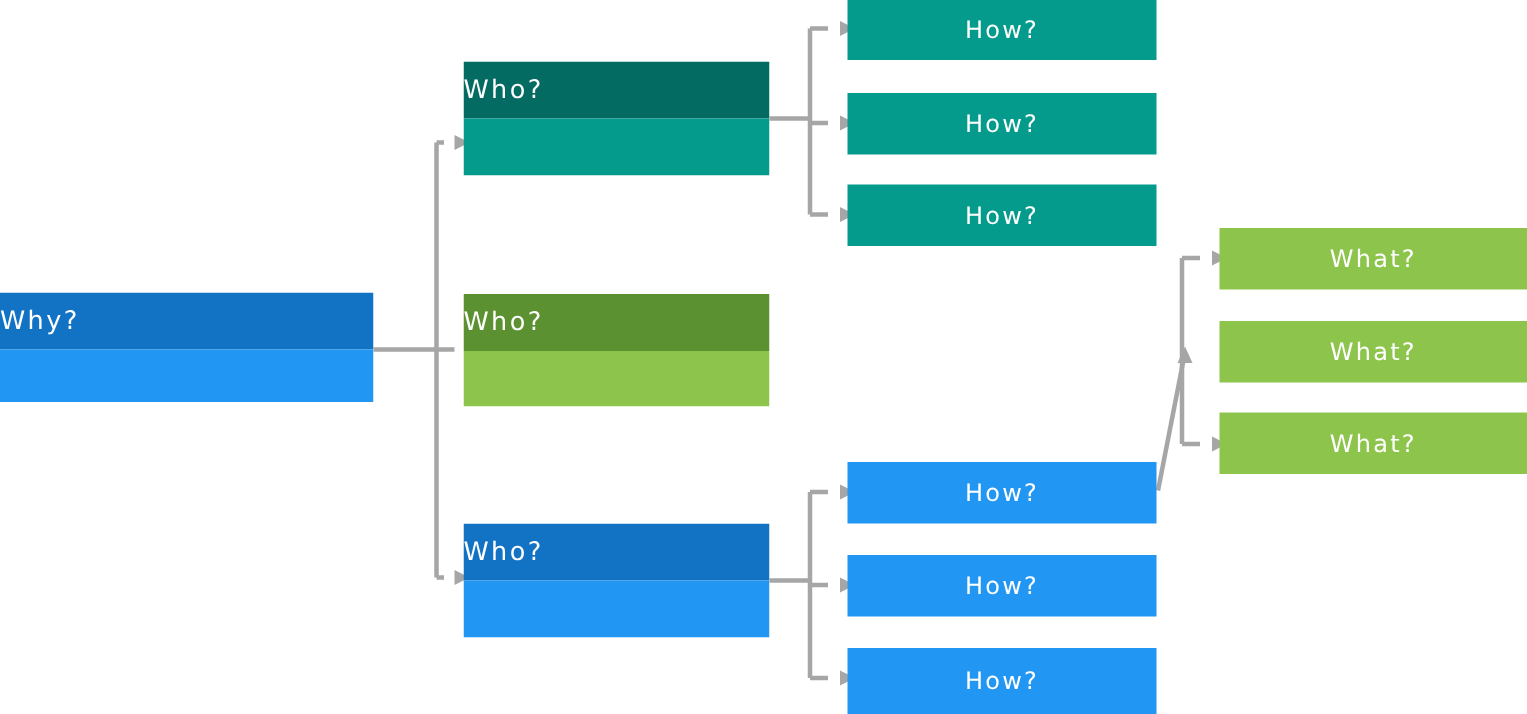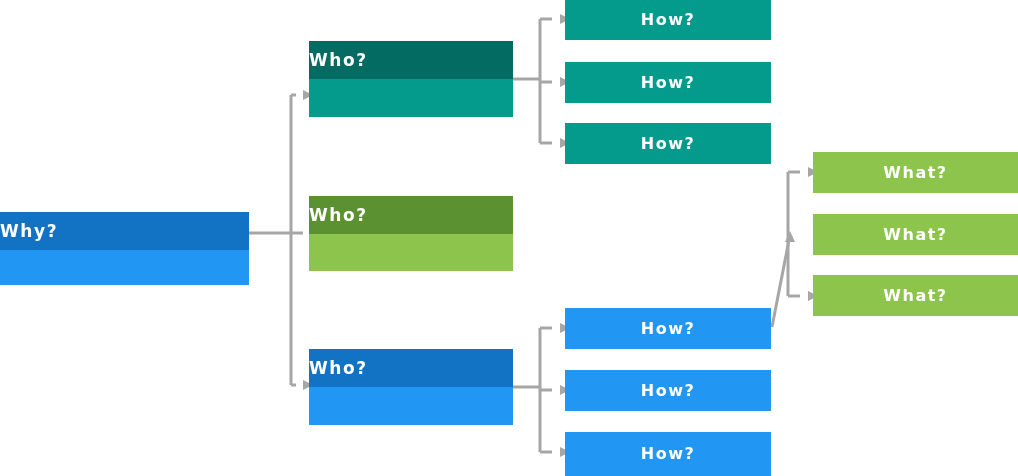--- a/index.html
+++ b/index.html
@@ -37,21 +37,21 @@
     display: flex;
     align-items: center;
     justify-content: flex-start;
   }
   .node .band-body {
     flex: 1 1 auto;
   }
   .node .label {
     color: #ffffff;
     font-size: 17px;
-    font-weight: 700;
+    font-weight: 400;
     letter-spacing: 1.6px;
     line-height: 1;
     white-space: nowrap;
     text-align: center;
     font-family: "DejaVu Sans", "Liberation Sans", sans-serif;
   }
   .node.solid {
     display: flex;
     align-items: center;
     justify-content: center;
@@ -97,21 +97,21 @@
         <polygon points="560,323 560,333 570,328" fill="#a6a6a6"></polygon>
         <polygon points="560,385 560,395 570,390" fill="#a6a6a6"></polygon>
         <polygon points="560,447 560,457 570,452" fill="#a6a6a6"></polygon>
         <polygon points="808,167 808,177 818,172" fill="#a6a6a6"></polygon>
         <polygon points="808,291 808,301 818,296" fill="#a6a6a6"></polygon>
         <polygon points="785,242 795,242 790,231" fill="#a6a6a6"></polygon>
       </g>
   </svg>
 
   <div id="nodes-layer">
-      <div class="node" style="left: 0px; top: 195px; width: 249px; height: 73px; margin-top: 17px;">
+      <div class="node" style="left: 0px; top: 195px; width: 249px; height: 73px;">
         <div class="band-head" style="background: rgb(18, 114, 196); height: 38px;">
           <span class="label">Why?</span>
         </div>
         <div class="band-body" style="background: rgb(33, 150, 243);"></div>
       </div>
       <div class="node" style="left: 309px; top: 41px; width: 204px; height: 76px;">
         <div class="band-head" style="background: rgb(4, 107, 98); height: 38px;">
           <span class="label">Who?</span>
         </div>
         <div class="band-body" style="background: rgb(5, 155, 140);"></div>

